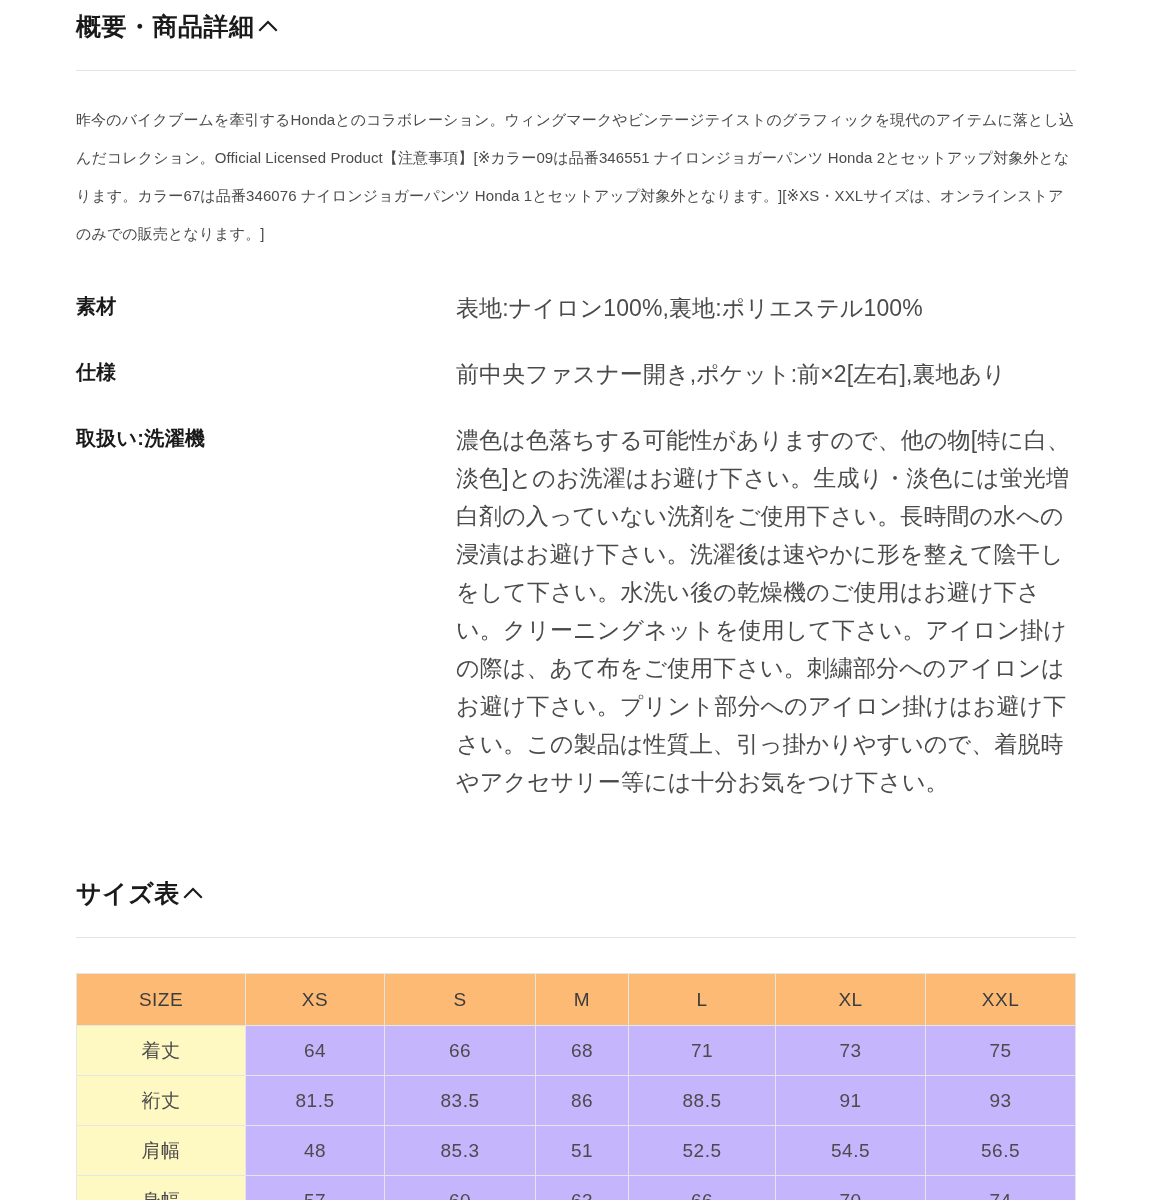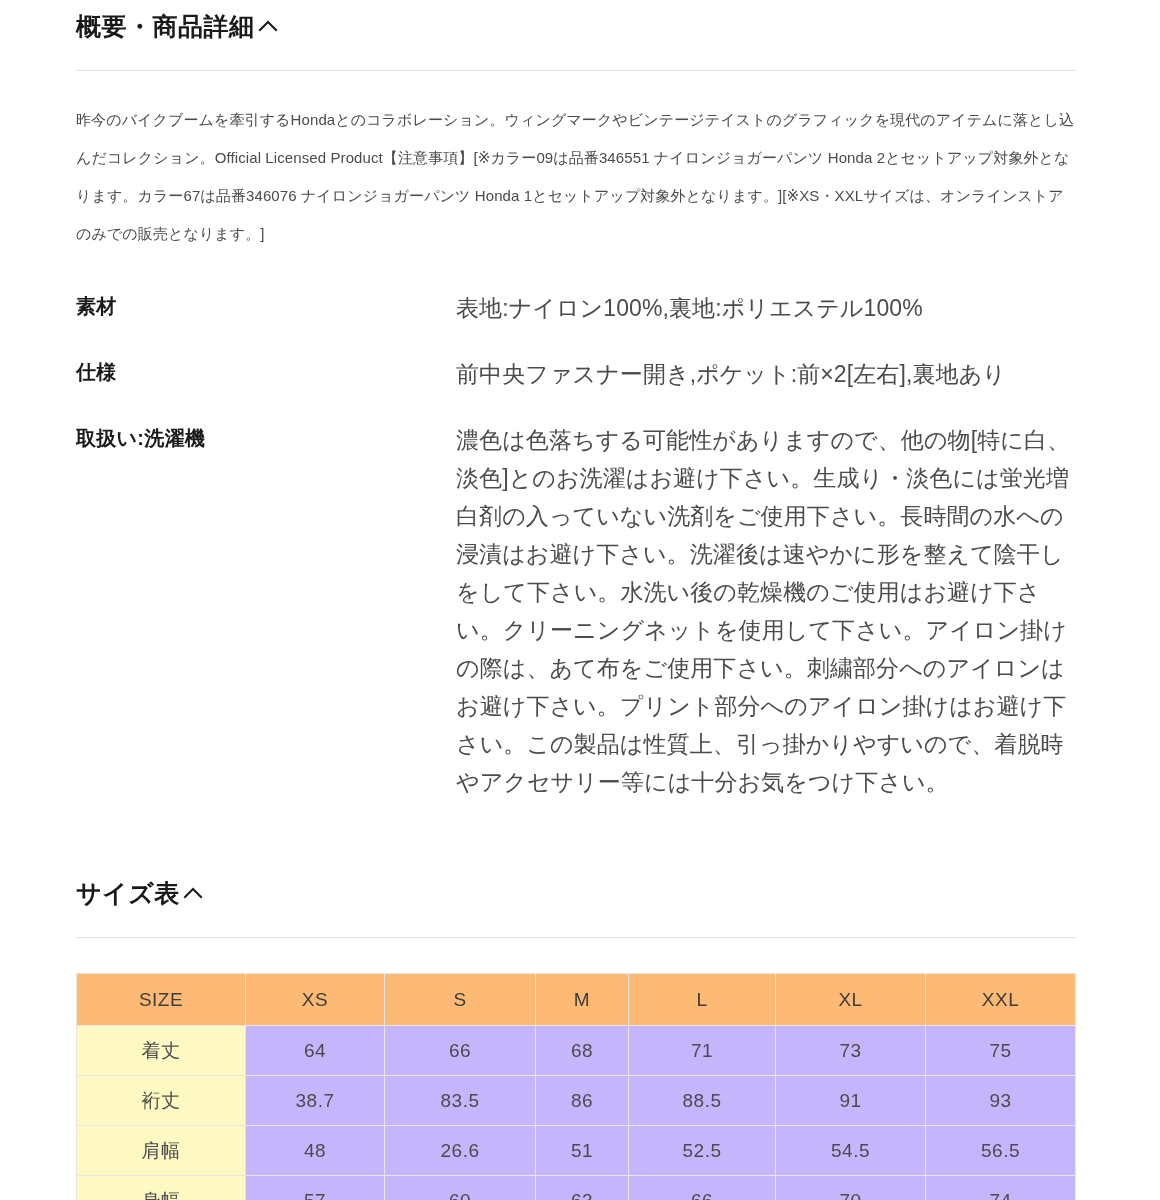--- a/index.html
+++ b/index.html
@@ -222,32 +222,32 @@
             <td>64</td>
             <td>66</td>
             <td>68</td>
             <td>71</td>
             <td>73</td>
             <td>75</td>
           </tr>
 
           <tr>
             <th>裄丈</th>
-            <td>38.7</td>
+            <td>81.5</td>
             <td>83.5</td>
             <td>86</td>
             <td>88.5</td>
             <td>91</td>
             <td>93</td>
           </tr>
 
           <tr>
             <th>肩幅</th>
             <td>48</td>
-            <td>26.6</td>
+            <td>85.3</td>
             <td>51</td>
             <td>52.5</td>
             <td>54.5</td>
             <td>56.5</td>
           </tr>
 
           <tr>
             <th>身幅</th>
             <td>57</td>
             <td>60</td>

